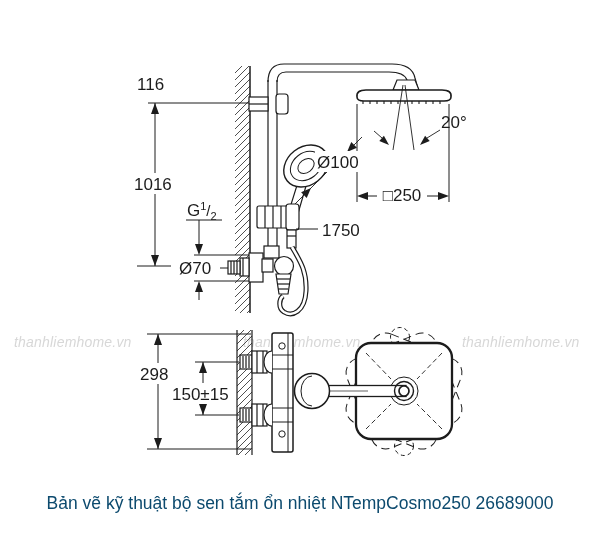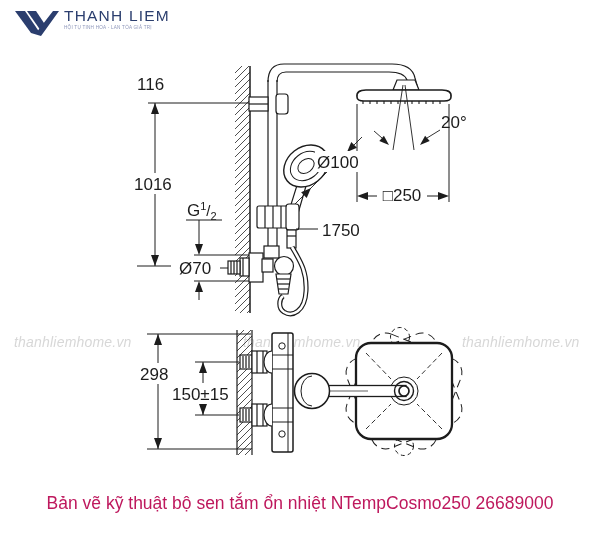--- a/index.html
+++ b/index.html
@@ -5,21 +5,21 @@
   html,body{margin:0;padding:0;background:#fff;}
   #stage{position:relative;width:600px;height:535px;background:#ffffff;overflow:hidden;
          font-family:"Liberation Sans",sans-serif;}
   .wm{position:absolute;font-size:14px;color:rgba(150,150,150,.38);letter-spacing:.2px;
       white-space:nowrap;user-select:none;font-style:italic;}
   #logo{position:absolute;left:14px;top:7px;display:flex;align-items:flex-start;}
   #logo .txt{margin-left:4px;}
   #brand{font-size:15.5px;color:#2b3e6e;letter-spacing:1.2px;line-height:17px;}
   #tagline{font-size:4.6px;color:#8d96ba;letter-spacing:.25px;margin-top:1px;}
   #caption{position:absolute;left:0;top:493px;width:600px;text-align:center;
-           font-size:17.5px;color:#be185d;}
+           font-size:17.5px;color:#0c4a6e;}
   svg text{font-family:"Liberation Sans",sans-serif;fill:#1c1c1c;}
 </style>
 </head>
 <body>
 
 <div id="stage">
 
   <div class="wm" style="left:14px;top:334px;">thanhliemhome.vn</div>
   <div class="wm" style="left:243px;top:334px;">thanhliemhome.vn</div>
   <div class="wm" style="left:462px;top:334px;">thanhliemhome.vn</div>
@@ -244,26 +244,15 @@
       <line x1="195" y1="362" x2="239" y2="362"></line>
       <line x1="195" y1="415" x2="239" y2="415"></line>
       <line x1="203" y1="362" x2="203" y2="415"></line>
     </g>
     <polygon points="203,362 199,373 207,373" fill="#1c1c1c"></polygon>
     <polygon points="203,415 199,404 207,404" fill="#1c1c1c"></polygon>
     <rect x="170" y="383" width="66" height="21" fill="#fff"></rect>
     <text x="172" y="400" font-size="17">150±15</text>
   </svg>
 
-  <div id="logo">
-    <svg width="46" height="32" viewBox="0 0 46 32">
-      <polygon points="1,4 11,4 26,26 17,26" fill="#2b3e6e"></polygon>
-      <polygon points="13,4 22,4 32,19 27,24" fill="#2b3e6e"></polygon>
-      <polygon points="22,26 39,4 45,4 27,29 17,26" fill="#2b3e6e"></polygon>
-    </svg>
-    <div class="txt">
-      <div id="brand">THANH LIEM</div>
-      <div id="tagline">HỘI TỤ TINH HOA - LAN TỎA GIÁ TRỊ</div>
-    </div>
-  </div>
 
   <div id="caption">Bản vẽ kỹ thuật bộ sen tắm ổn nhiệt NTempCosmo250 26689000</div>
 </div>
 
 </body></html>

